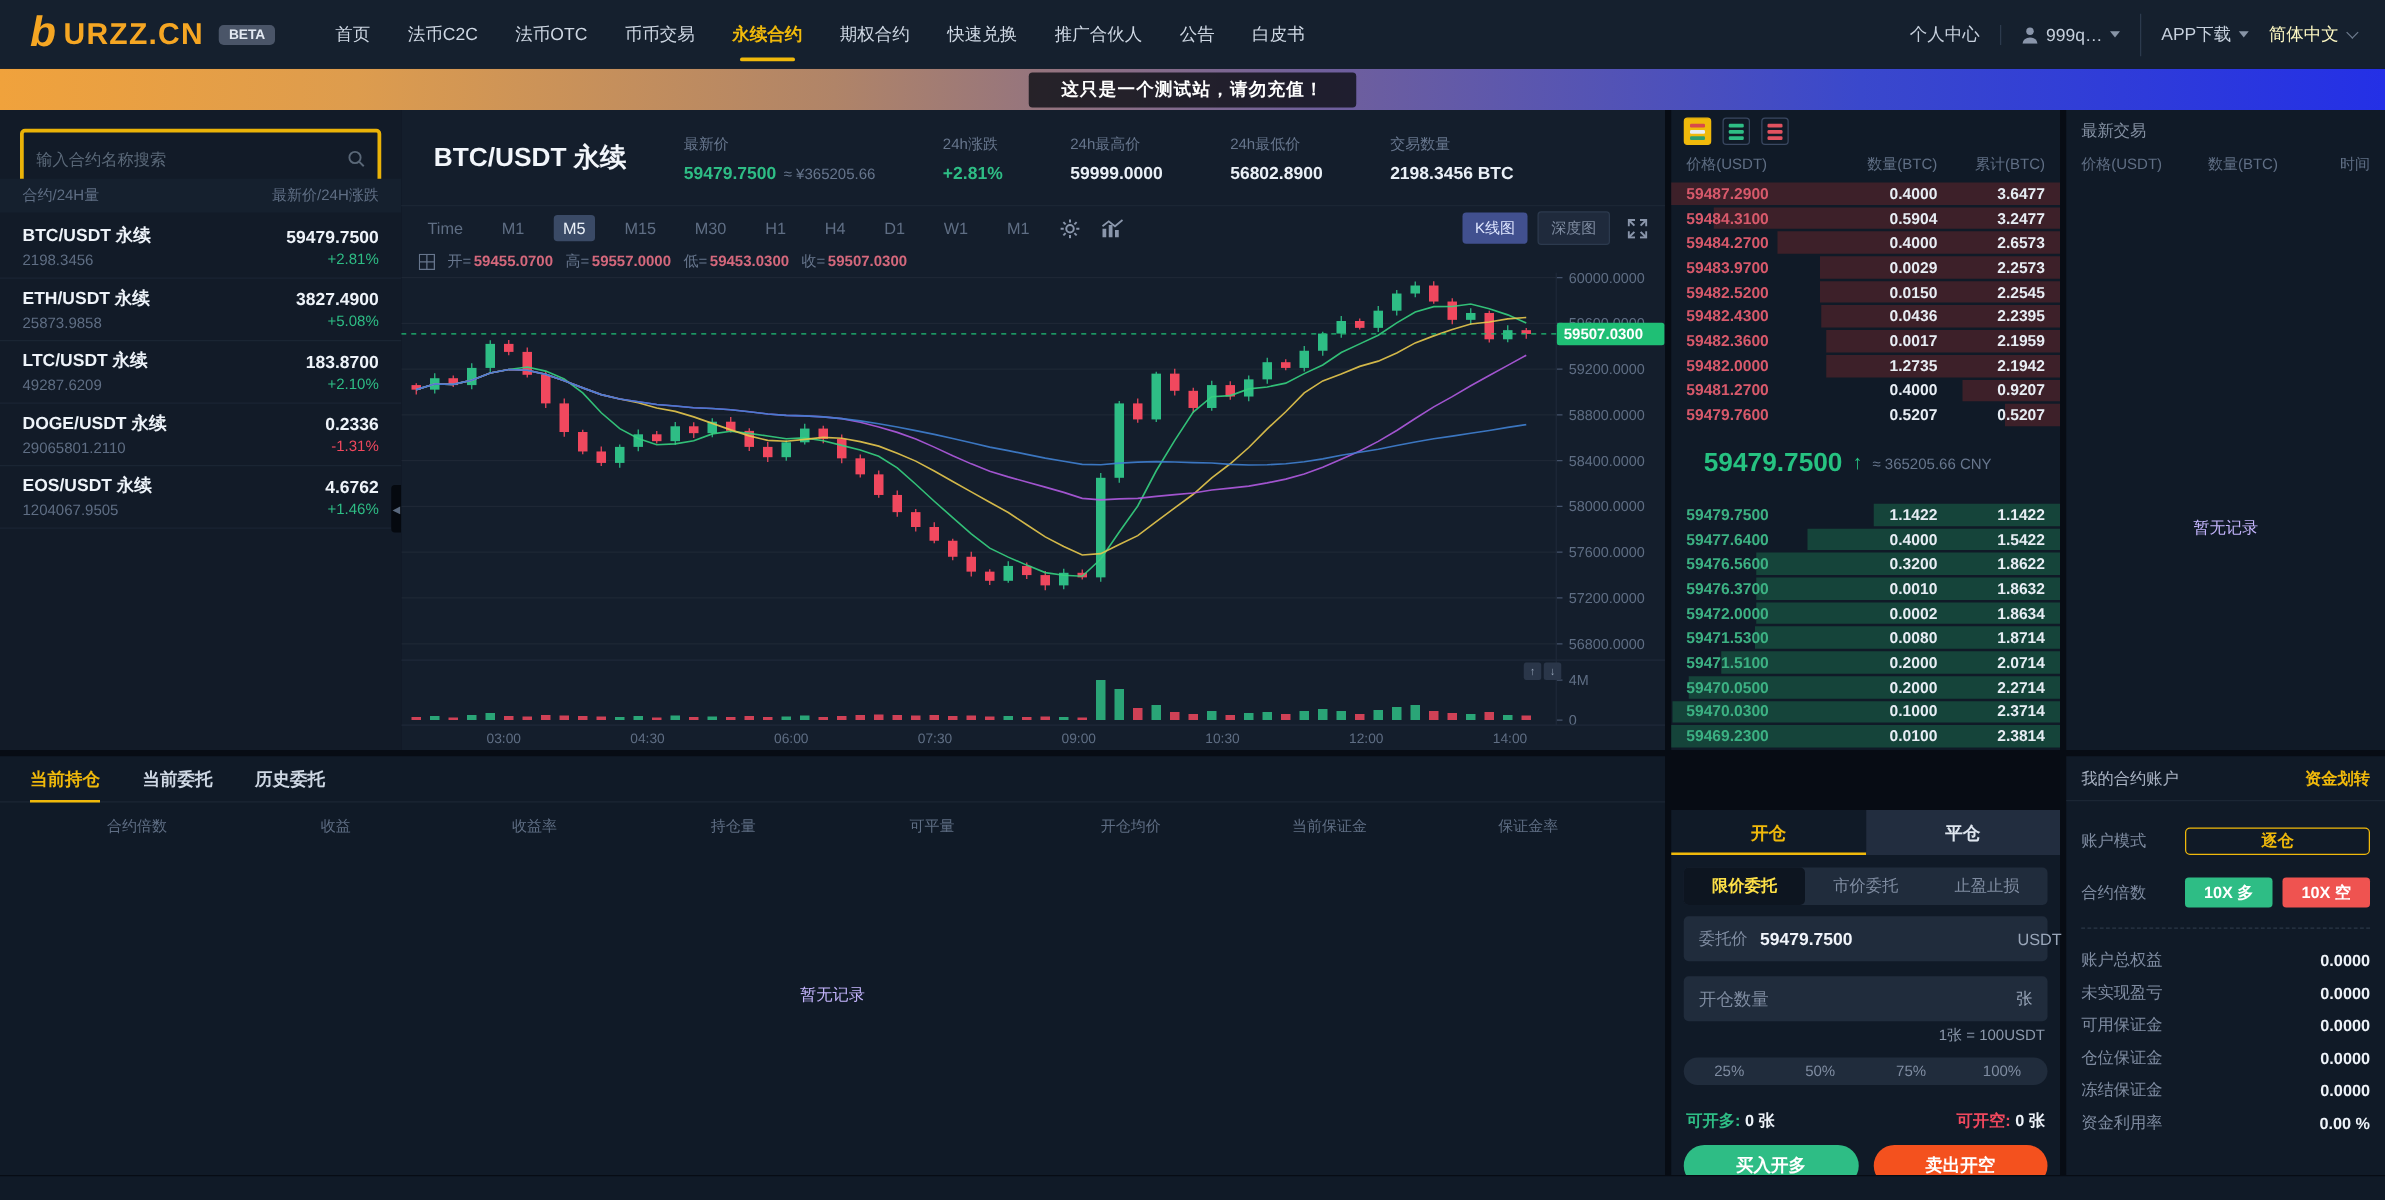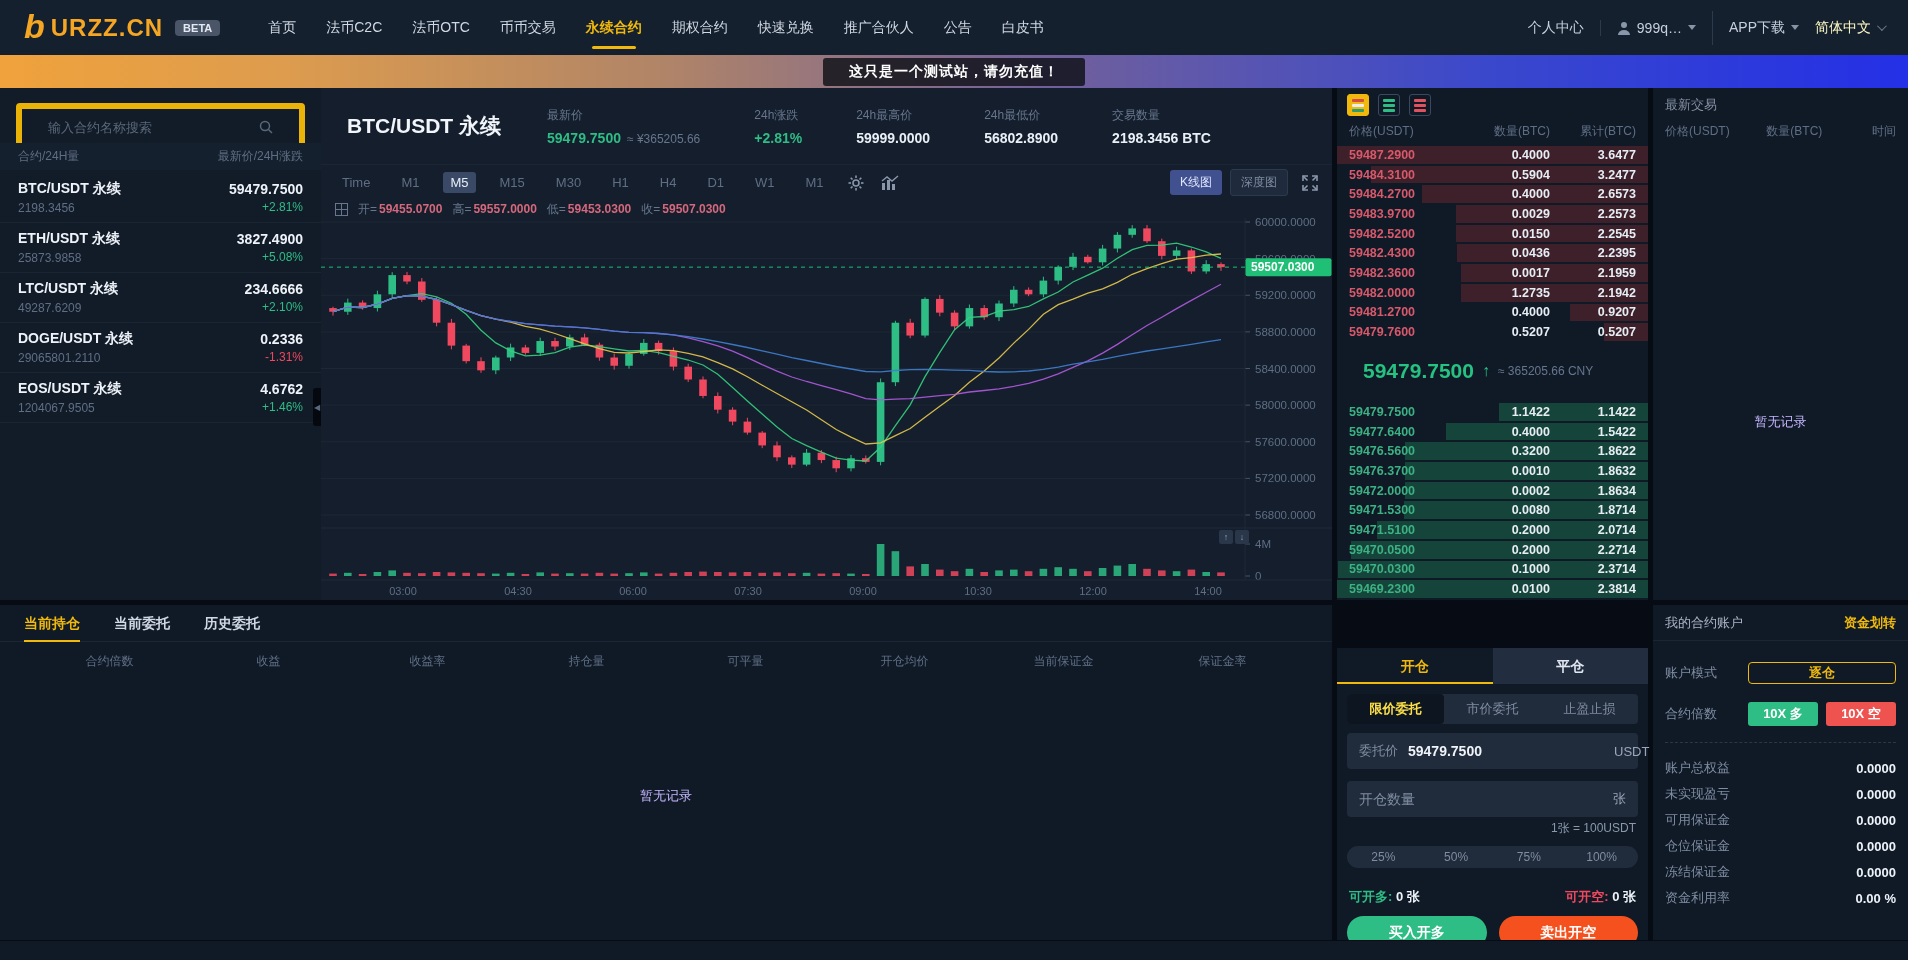--- a/index.html
+++ b/index.html
@@ -38,21 +38,21 @@
   .wm-t1 { position:absolute; left:58px; top:2px; font-size:42px; font-weight:bold; letter-spacing:2px; }
   .wm-t1 .k1 { color:#ff5f5f; text-shadow:0 0 2px #8d1d1d; }
   .wm-t1 .ym { color:#2db84d; }
   .wm-t2 { position:absolute; left:62px; top:70px; font-size:23px; font-weight:bold; color:#29b34a; letter-spacing:5px; font-family:"DejaVu Sans Mono", monospace; }
 
   
   .panel { position:absolute; background:#101a27; }
 
   
   .sidebar { left:0; top:88px; width:321px; height:512px; background:#121b28; }
-  .search-wrap { position:absolute; left:16px; top:15px; width:289px; height:48px; border:6px solid #eab308; border-radius:4px; display:flex; align-items:center; padding:0 26px; }
+  .search-wrap { position:absolute; left:16px; top:15px; width:289px; height:48px; border:3px solid #eab308; border-radius:4px; display:flex; align-items:center; padding:0 10px; }
   .search-input { flex:1; background:transparent; border:none; outline:none; color:#aeb9c8; font-size:13px; }
   .search-input::placeholder { color:#5a6activity8; color:#5a6878; }
   .pair-head { position:absolute; left:0; top:55px; width:321px; height:27px; display:flex; justify-content:space-between; padding:0 18px; align-items:center; color:#5f6e84; font-size:12px; background:#15202e; }
   .pair-list { position:absolute; left:0; top:85px; width:321px; }
   .pair-row { height:50px; display:flex; justify-content:space-between; align-items:center; padding:0 18px; border-bottom:1px solid #1a2533; cursor:pointer; }
   .pair-name { font-size:14px; font-weight:bold; color:#eef3f9; }
   .pair-vol { font-size:12px; color:#5f6e84; margin-top:3px; }
   .pair-price { font-size:14px; font-weight:bold; color:#eef3f9; text-align:right; }
   .pair-chg { font-size:12px; margin-top:3px; text-align:right; }
   .up { color:#2ebd85; } .down { color:#f0485e; }
@@ -248,21 +248,21 @@
             <div class="pair-price">3827.4900</div>
             <div class="pair-chg up">+5.08%</div>
           </div>
         </div>
         <div class="pair-row">
           <div>
             <div class="pair-name">LTC/USDT 永续</div>
             <div class="pair-vol">49287.6209</div>
           </div>
           <div>
-            <div class="pair-price">234.6666</div>
+            <div class="pair-price">183.8700</div>
             <div class="pair-chg up">+2.10%</div>
           </div>
         </div>
         <div class="pair-row">
           <div>
             <div class="pair-name">DOGE/USDT 永续</div>
             <div class="pair-vol">29065801.2110</div>
           </div>
           <div>
             <div class="pair-price">0.2336</div>

